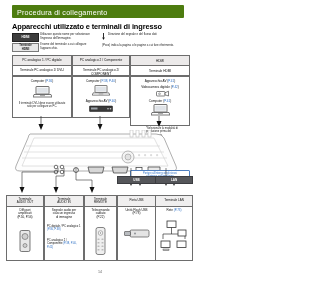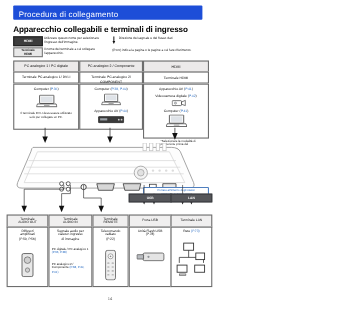--- a/index.html
+++ b/index.html
@@ -6,21 +6,21 @@
   body{
     width:200px;height:283px;background:#ffffff;
     font-family:"Liberation Sans", sans-serif;
     color:#1a1a1a;overflow:hidden;position:relative;
   }
   .page{position:relative;width:200px;height:283px;}
 
   
   .hdr-bar{
     position:absolute;left:12px;top:5px;width:172px;height:13px;
-    background:#1d4ed8;border-radius:1px;
+    background:#4d7c0f;border-radius:1px;
   }
   .hdr-bar span{
     position:absolute;left:5px;top:2.5px;font-size:7.2px;color:#ffffff;
     letter-spacing:.2px;white-space:nowrap;
   }
   .hdr-title{
     position:absolute;left:12px;top:22px;width:180px;
     font-size:7.4px;font-weight:bold;color:#000;white-space:nowrap;
     letter-spacing:-.1px;
   }
@@ -94,21 +94,21 @@
   }
 </style>
 </head>
 <body>
 
 <div class="page">
 
   <div class="hdr-bar">
     <span>Procedura di collegamento</span>
   </div>
-  <div class="hdr-title">Apparecchio collegabili e terminali di ingresso</div>
+  <div class="hdr-title">Apparecchi utilizzato e terminali di ingresso</div>
 
   <div class="legend">
     <div class="lg-col lg-l">
       <div class="lg-row">
         <div class="chip blk">HDMI</div>
         <div class="lg-txt">Utilizzare questo nome per selezionare l'ingresso dell'immagine.</div>
       </div>
       <div class="lg-row">
         <div class="chip">
           <div style="font-size:2.7px;line-height:3.2px;padding-top:.3px;">Terminale</div>

